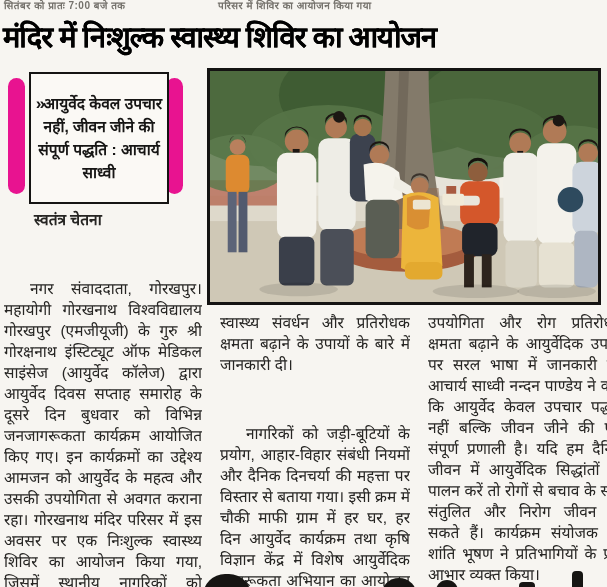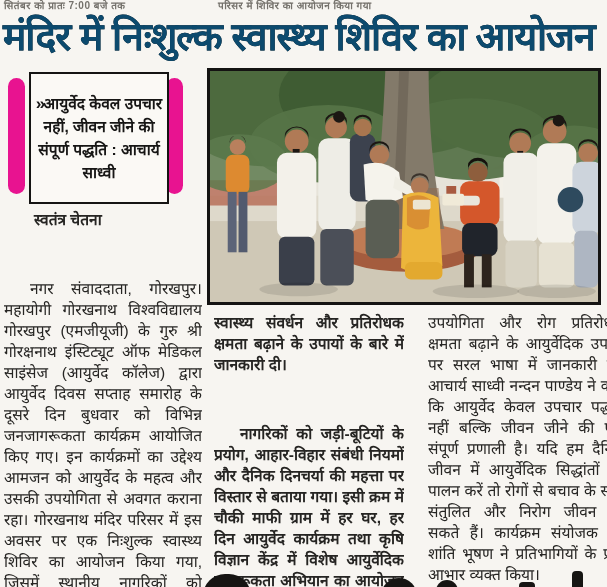--- a/index.html
+++ b/index.html
@@ -15,21 +15,21 @@
   .top-strip{
     position:absolute;left:0;top:0;width:607px;height:13px;overflow:hidden;
     color:#75726c;font-size:10px;font-weight:700;letter-spacing:.5px;text-align:center;
   }
   .top-strip .frag-left{position:absolute;left:4px;top:-2px;}
   .top-strip .frag-right{position:absolute;left:218px;top:-2px;}
 
   
   .headline{
     position:absolute;left:3px;top:14px;width:600px;
-    font-size:39px;line-height:46px;font-weight:800;color:#0c4a6e;
+    font-size:29px;line-height:46px;font-weight:800;color:#000000;
     letter-spacing:-1px;white-space:nowrap;
     font-family:"Liberation Sans","DejaVu Sans",sans-serif;
     text-shadow:0 0 .5px #141312;
   }
 
   
   .pullquote-wrap{position:absolute;left:4px;top:72px;width:192px;height:113px;}
   .pink-bar{
     position:absolute;top:6px;width:17px;height:116px;border-radius:9px;
     background:#e81390;
@@ -56,21 +56,21 @@
 
   
   .col{
     position:absolute;font-size:15.5px;line-height:21px;color:#262523;
     text-align:justify;font-weight:500;
   }
   .col p{margin:0;}
   .col .indent{text-indent:26px;margin-top:48px;}
   .col1{left:4px;top:209px;width:198px;height:378px;overflow:hidden;}
   .credit-line{margin-left:30px;margin-bottom:15px;font-weight:600;}
-  .col2{left:214px;top:312px;width:190px;height:275px;overflow:hidden;font-weight:bold;}
+  .col2{left:220px;top:312px;width:190px;height:275px;overflow:hidden;}
   .col3{left:406px;top:312px;width:197px;height:275px;overflow:hidden;margin-left:22px;}
   .col2 p + p{margin-top:0;}
 
   
   .cut-blob{position:absolute;background:#161513;}
   .blob1{left:203px;top:574px;width:48px;height:22px;border-radius:22px 22px 0 0;}
   .blob2{left:381px;top:578px;width:36px;height:18px;border-radius:18px 18px 0 0;}
   .blob3{left:436px;top:580px;width:22px;height:14px;border-radius:12px 12px 0 0;}
   .blob4{left:572px;top:571px;width:11px;height:20px;border-radius:4px;}
   .blob5{left:519px;top:582px;width:16px;height:6px;border-radius:4px 4px 0 0;}

